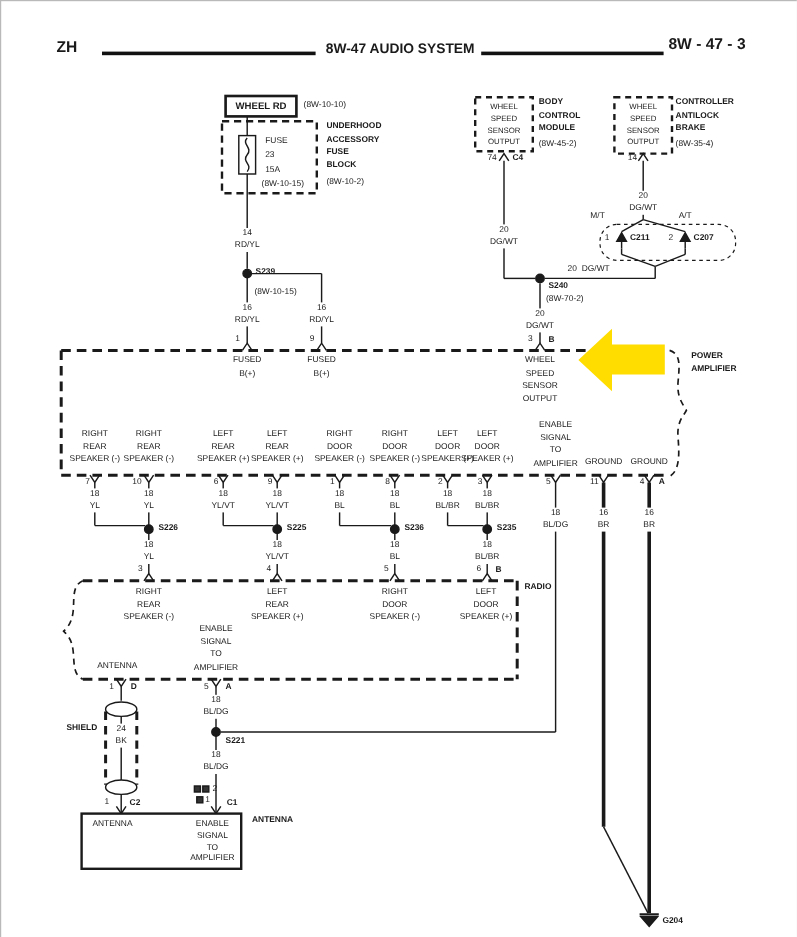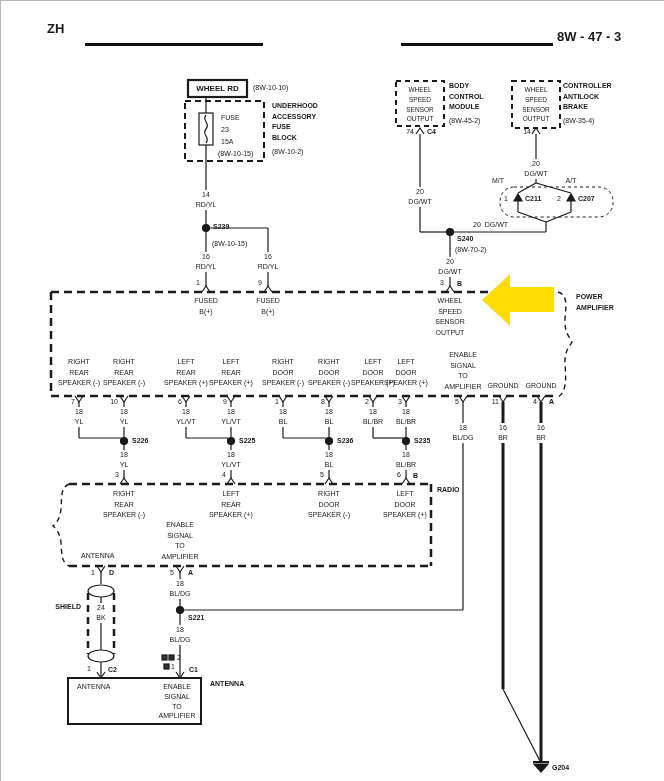--- a/index.html
+++ b/index.html
@@ -154,22 +154,23 @@
         <rect x="163" y="663" width="5" height="5" fill="#333"></rect>
         <path d="M175,671 L179,677 L183,671"></path>
       </g>
 
       <rect x="67" y="677" width="133" height="46" stroke-width="2" fill="#fff"></rect>
     </g>
 
     <polygon points="553,286 509,286 509,273 481,299 509,325 509,311 553,311" fill="#ffdd00"></polygon>
   </svg>
 
-  <div class="hdr" style="left:46px;top:20px;">ZH</div>
+  <div class="hdr" style="left:46px;top:30px;">ZH</div>
   <div class="hrule" style="left:84px;top:42px;width:178px;"></div>
+  <div class="t b c" style="left:250px;top:32px;width:165px;font-size:11.5px;">8W-47 AUDIO SYSTEM</div>
   <div class="hrule" style="left:400px;top:42px;width:152px;"></div>
   <div class="hdr" style="left:556px;top:28px;">8W - 47 - 3</div>
 
   <div class="t b c" style="left:187px;top:79px;width:59px;height:17px;line-height:17px;font-size:8px;">WHEEL RD</div>
   <div class="t" style="left:252px;top:82px;">(8W-10-10)</div>
   <div class="t b pre" style="left:271px;top:100px;width:58px;">UNDERHOOD
 ACCESSORY
 FUSE
 BLOCK</div>
   <div class="t" style="left:271px;top:146px;">(8W-10-2)</div>

